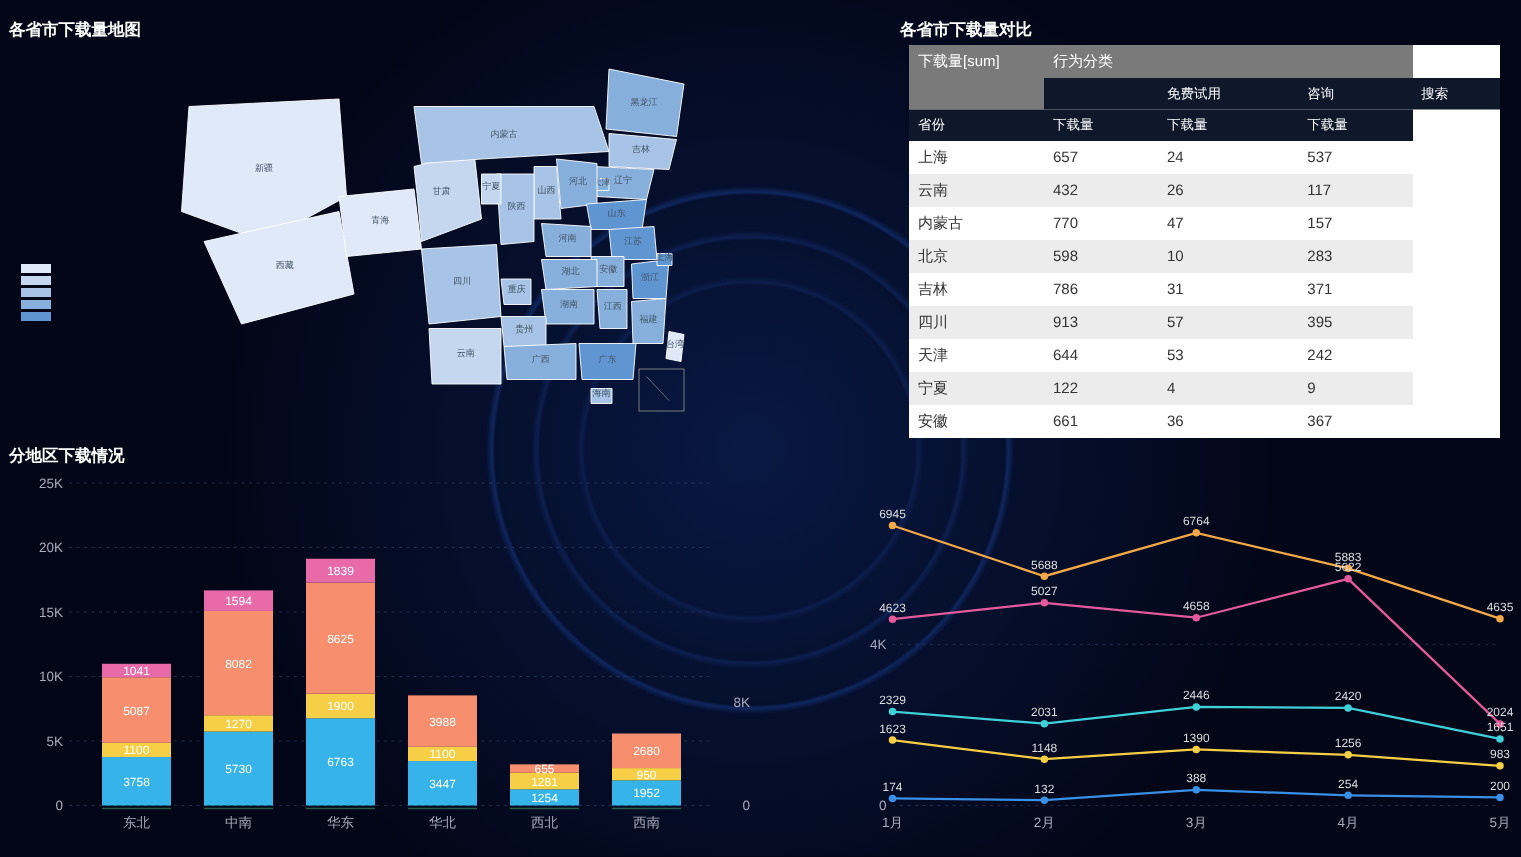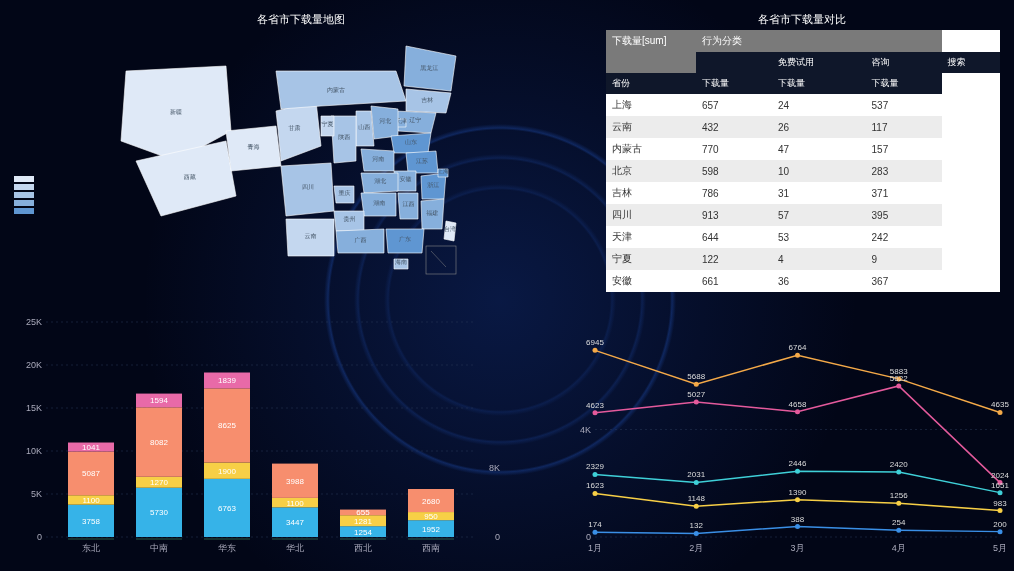--- a/index.html
+++ b/index.html
@@ -3,21 +3,21 @@
 <meta charset="utf-8">
 <style>
   * { box-sizing: border-box; margin: 0; padding: 0; }
   html, body { width: 1014px; height: 571px; background: #020617; font-family: "Microsoft YaHei", Arial, sans-serif; color: #fff; overflow: hidden; position: relative; }
   body::before { content:""; position:absolute; inset:0; background:
       radial-gradient(circle at 500px 300px, rgba(30,80,200,0.25) 0, rgba(0,0,0,0) 60%),
       radial-gradient(circle at 500px 300px, rgba(0,0,0,0) 170px, rgba(40,100,220,0.28) 172px, rgba(0,0,0,0) 176px),
       radial-gradient(circle at 500px 300px, rgba(0,0,0,0) 140px, rgba(40,100,220,0.18) 142px, rgba(0,0,0,0) 146px),
       radial-gradient(circle at 500px 300px, rgba(0,0,0,0) 110px, rgba(40,100,220,0.14) 112px, rgba(0,0,0,0) 116px);
       pointer-events:none; }
-  .panel-title { font-size: 11px; font-weight: 400; color: #fff; text-align: center; }
+  .panel-title { font-size: 11px; font-weight: 700; color: #fff; text-align: left; }
   
   #map-panel { position:absolute; left:6px; top:6px; width:590px; height:282px; }
   #map-title { position:absolute; left:0; right:0; top:6px; }
   #map-svg { position:absolute; left:100px; top:25px; width:360px; height:250px; }
   #legend { position:absolute; left:8px; top:170px; width:24px; }
   .legend-sw { width:20px; height:6px; margin-bottom:2px; }
   
   #table-panel { position:absolute; left:600px; top:6px; width:408px; height:282px; }
   #table-title { position:absolute; left:0; right:4px; top:6px; }
   #pvt { position:absolute; left:6px; top:24px; width:394px; font-size:10px; color:#333; border-collapse:collapse; background:#fff; }
@@ -195,20 +195,21 @@
           <td>安徽</td>
           <td>661</td>
           <td>36</td>
           <td>367</td>
         </tr>
       </tbody>
   </table>
 </div>
 
 <div id="bar-panel">
+  <div id="bar-title" class="panel-title">分地区下载情况</div>
   <svg id="bar-chart" viewBox="0 0 500 250">
       <line x1="40" x2="470" y1="225" y2="225" class="grid"></line>
       <text x="36" y="228" text-anchor="end" class="axis-label">0</text>
       <line x1="40" x2="470" y1="182" y2="182" class="grid"></line>
       <text x="36" y="185" text-anchor="end" class="axis-label">5K</text>
       <line x1="40" x2="470" y1="139" y2="139" class="grid"></line>
       <text x="36" y="142" text-anchor="end" class="axis-label">10K</text>
       <line x1="40" x2="470" y1="96" y2="96" class="grid"></line>
       <text x="36" y="99" text-anchor="end" class="axis-label">15K</text>
       <line x1="40" x2="470" y1="53" y2="53" class="grid"></line>

